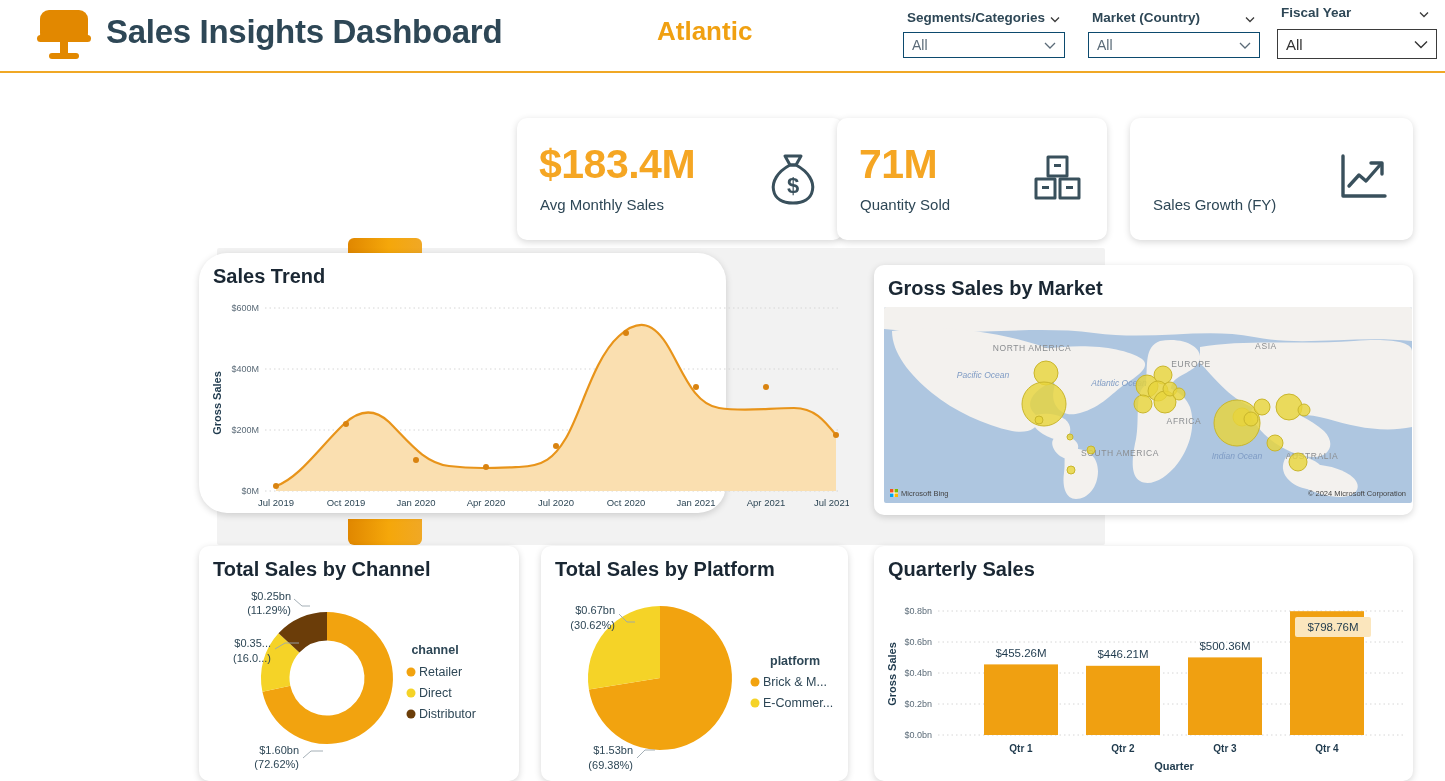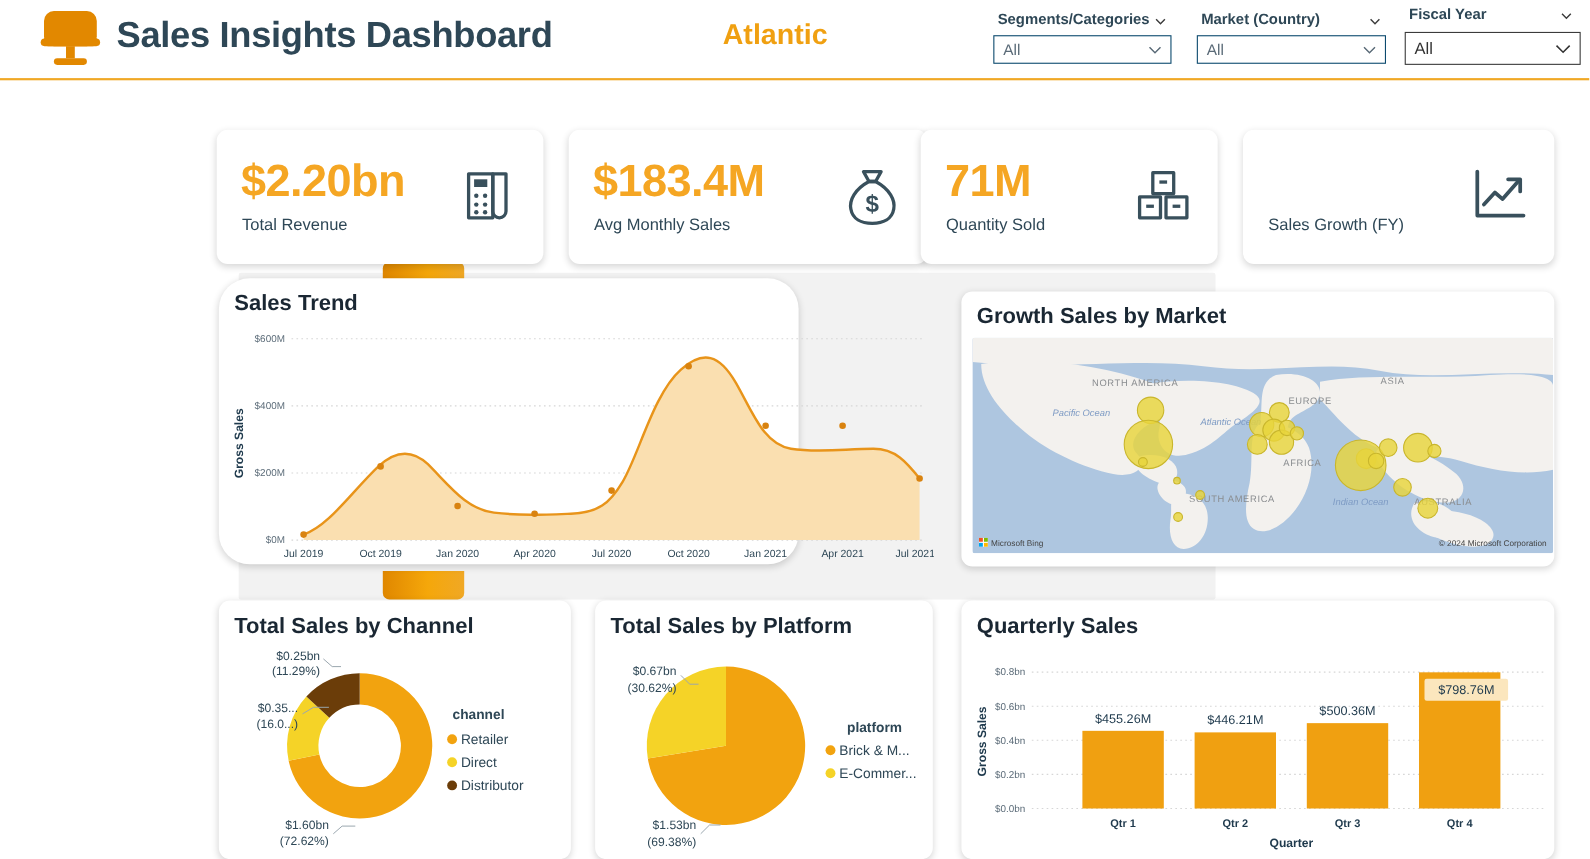--- a/index.html
+++ b/index.html
@@ -141,39 +141,20 @@
     </div>
   </div>
 
   <div class="header-rule"></div>
 </div>
 
 <div class="gray-panel"></div>
 <div class="orange-accent top"></div>
 <div class="orange-accent bot"></div>
 
-<div class="card kpi" style="left:197px; top:118px; width:297px;">
-  <div class="kpi-value">$2.20bn</div>
-  <div class="kpi-label">Total Revenue</div>
-  <svg class="kpi-icon" viewBox="0 0 60 60">
-    <g fill="none" stroke="#39505c" stroke-width="3">
-      <path d="M12 10 h22 v40 h-22 z" stroke-linejoin="round"></path>
-      <path d="M34 10 h12 v34 a6 6 0 0 1 -12 0 z" stroke-linejoin="round"></path>
-    </g>
-    <rect x="17" y="15" width="12" height="7" fill="#39505c"></rect>
-    <g fill="#39505c">
-      <circle cx="19" cy="30" r="2"></circle>
-          <circle cx="27" cy="30" r="2"></circle>
-      <circle cx="19" cy="38" r="2"></circle>
-          <circle cx="27" cy="38" r="2"></circle>
-      <circle cx="19" cy="45" r="2"></circle>
-          <circle cx="27" cy="45" r="2"></circle>
-    </g>
-  </svg>
-</div>
 
 <div class="card kpi" style="left:517px; top:118px; width:326px;">
   <div class="kpi-value">$183.4M</div>
   <div class="kpi-label">Avg Monthly Sales</div>
   <svg class="kpi-icon" viewBox="0 0 60 60">
     <g fill="none" stroke="#39505c" stroke-width="3" stroke-linejoin="round">
       <path d="M22 8 h16 l-5 9 h-6 z"></path>
       <path d="M27 17 C14 24 9 34 10.5 42 C12 51 20 55 30 55 C40 55 48 51 49.5 42 C51 34 46 24 33 17 z"></path>
     </g>
     <text x="30" y="45" text-anchor="middle" font-size="22" font-weight="bold" fill="#39505c" font-family="Liberation Sans, sans-serif">$</text>
@@ -250,21 +231,21 @@
     <text class="axis-cat" x="287" y="208" text-anchor="middle">Apr 2020</text>
     <text class="axis-cat" x="357" y="208" text-anchor="middle">Jul 2020</text>
     <text class="axis-cat" x="427" y="208" text-anchor="middle">Oct 2020</text>
     <text class="axis-cat" x="497" y="208" text-anchor="middle">Jan 2021</text>
     <text class="axis-cat" x="567" y="208" text-anchor="middle">Apr 2021</text>
     <text class="axis-cat" x="633" y="208" text-anchor="middle">Jul 2021</text>
   </svg>
 </div>
 
 <div class="card" style="left:874px; top:265px; width:539px; height:250px;">
-  <div class="panel-title">Growth Sales by Market</div>
+  <div class="panel-title">Gross Sales by Market</div>
   <svg width="528" height="196" style="position:absolute;left:10px;top:42px;border-radius:2px;" viewBox="0 0 528 196">
     <rect width="528" height="196" fill="#aec6e0"></rect>
     <g fill="#f3f1ee">
       <path d="M0 0 H528 V34 C470 28 420 40 370 30 C320 20 270 34 210 26 C150 18 80 30 0 22 Z"></path>
       <path d="M8 24 C60 16 120 26 160 40 C190 50 188 66 170 74 C150 82 140 96 150 106 C160 116 150 128 128 124 C100 118 70 104 48 86 C26 68 8 46 8 24 Z"></path>
       <path d="M160 42 C200 36 240 40 258 52 C268 60 252 70 240 78 C228 86 218 100 196 106 C176 112 166 96 170 82 C174 68 152 54 160 42 Z"></path>
       <path d="M152 108 C168 104 184 110 186 120 C188 130 178 134 170 132 C158 128 142 118 152 108 Z"></path>
       <path d="M172 130 C186 128 196 134 194 142 C192 150 184 154 178 150 C170 146 164 134 172 130 Z"></path>
       <path d="M186 142 C204 140 214 150 214 164 C214 180 204 192 192 192 C182 192 178 180 180 166 C182 154 178 146 186 142 Z"></path>
       <path d="M276 34 C300 30 318 40 316 52 C314 62 300 66 292 72 C284 78 288 92 278 96 C266 100 260 88 262 74 C264 58 260 40 276 34 Z"></path>

